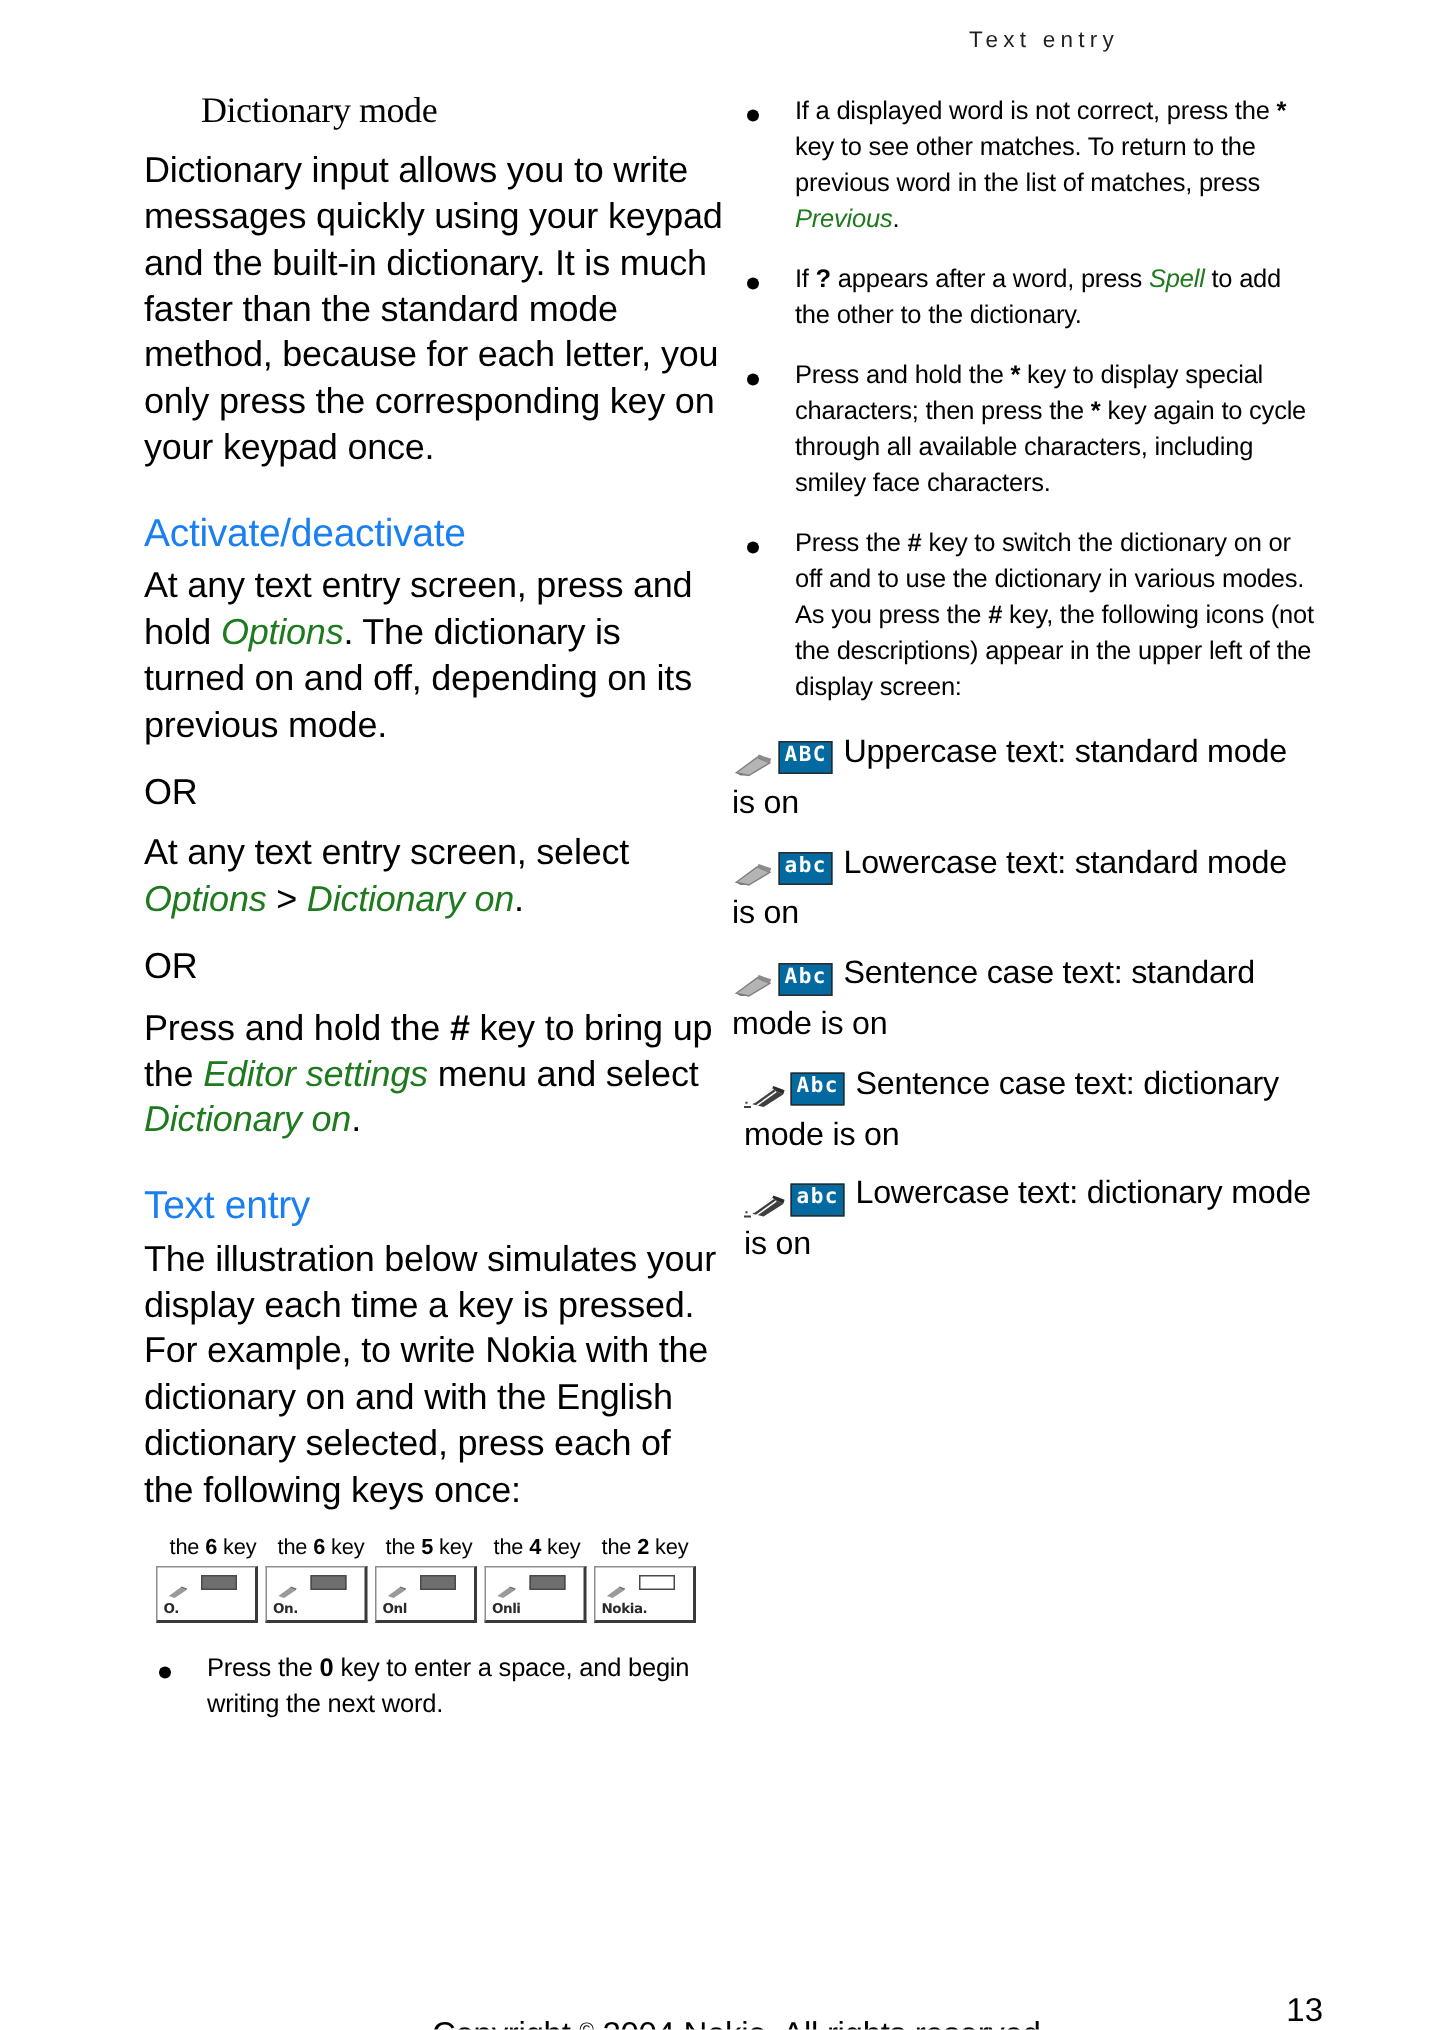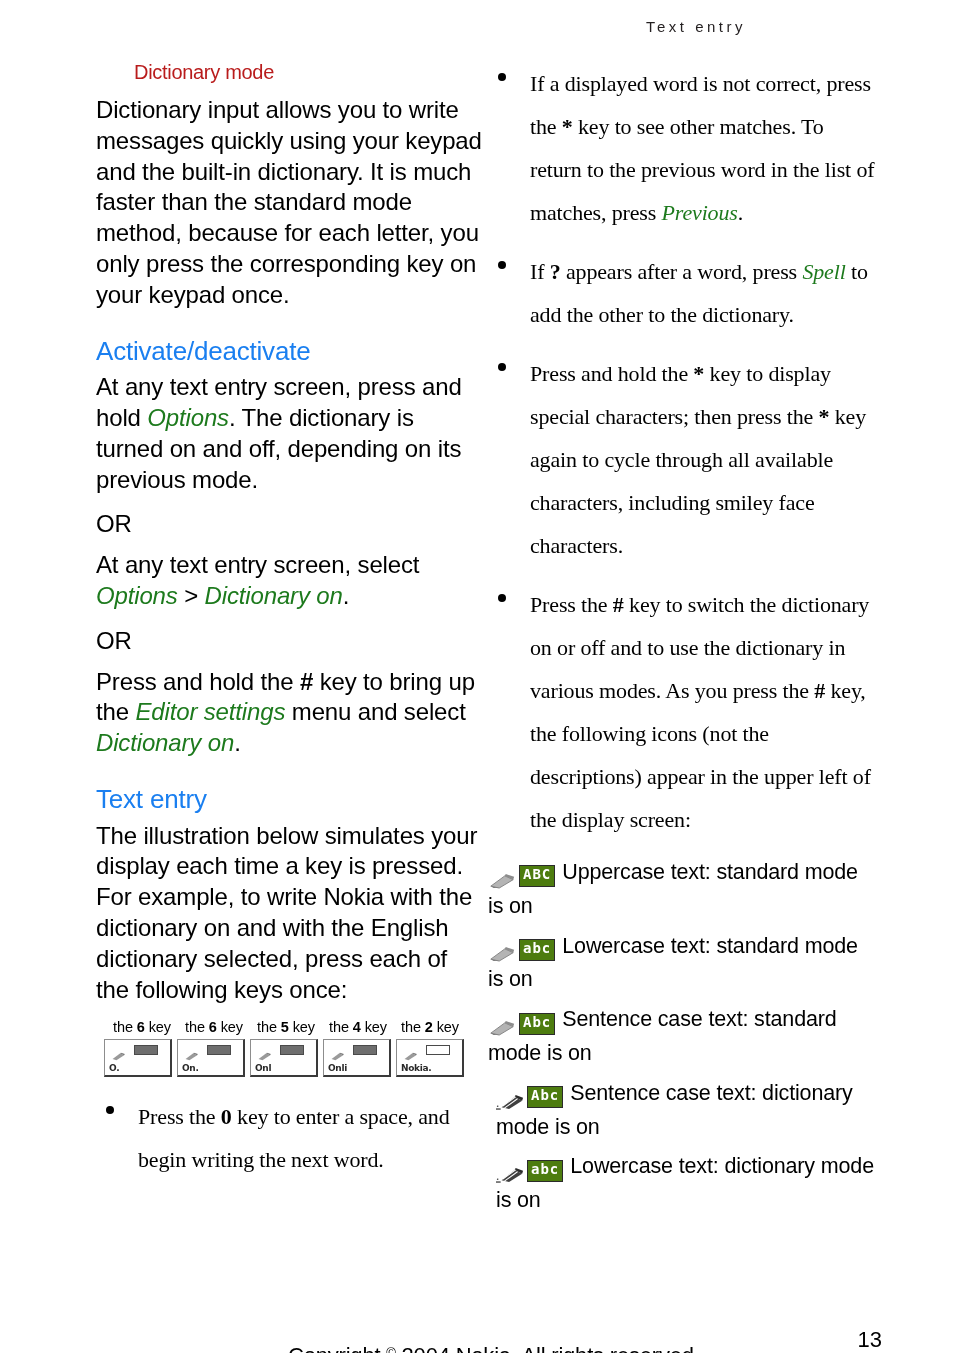--- a/index.html
+++ b/index.html
@@ -45,24 +45,24 @@
   .col-left {
     width: 386px;
     margin-left: 96px;
   }
   .col-right {
     width: 390px;
     margin-left: 6px;
   }
 
   h1.title {
-    font-family: Liberation Sans, sans-serif;
-    font-size: 20px;
+    font-family: Liberation Serif, serif;
+    font-size: 24px;
     font-weight: normal;
-    color: #b91c1c;
+    color: #000000;
     margin: 0 0 12px 38px;
     letter-spacing: -0.3px;
     line-height: 1.05;
   }
   h2.section {
     font-family: "Liberation Sans", sans-serif;
     font-size: 26px;
     font-weight: normal;
     color: #1a7ff0;
     margin: 26px 0 7px 0;
@@ -87,23 +87,23 @@
   
   ul.bullets {
     list-style: none;
     margin: 0;
     padding: 0;
   }
   ul.bullets > li {
     position: relative;
     padding-left: 42px;
     margin-bottom: 16px;
-    font-family: Liberation Serif, serif;
-    font-size: 22px;
-    line-height: 43px;
+    font-family: Liberation Sans, sans-serif;
+    font-size: 17px;
+    line-height: 24px;
     letter-spacing: -0.15px;
   }
   ul.bullets > li .dot {
     position: absolute;
     left: 10px;
     top: 11px;
     width: 8px;
     height: 8px;
     border-radius: 50%;
     background: #000;
@@ -204,21 +204,21 @@
     font-size: 14px;
     font-weight: bold;
     letter-spacing: 1px;
     padding: 1px 3px 2px 3px;
     border: 1.5px solid #5a5a5a;
     line-height: 15px;
     box-sizing: border-box;
     height: 22px;
   }
   .abcbox.inverted {
-    background: #4d7c0f;
+    background: #0369a1;
     color: #ffffff;
     border-color: #2b2b2b;
   }
   .indent-1 { padding-left: 8px; }
 
   
   .footer {
     position: absolute;
     bottom: 26px;
     left: 0;

